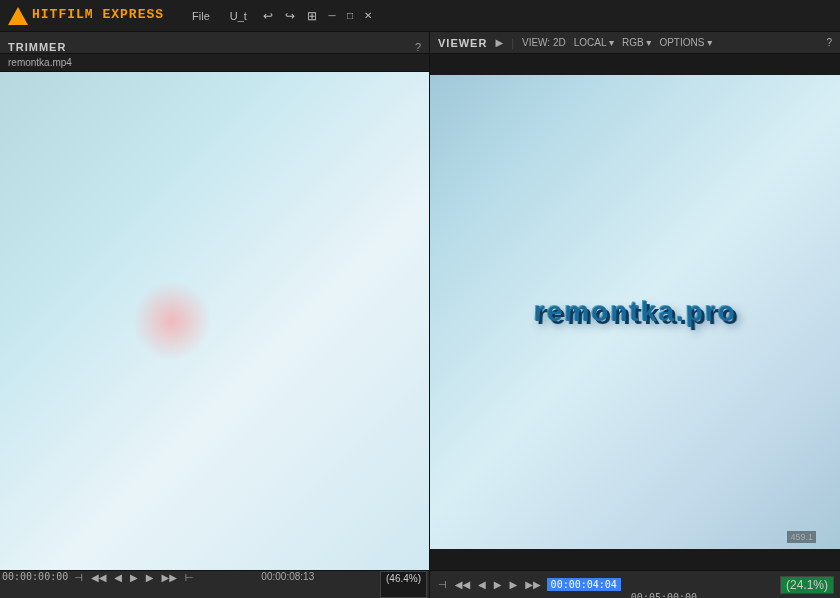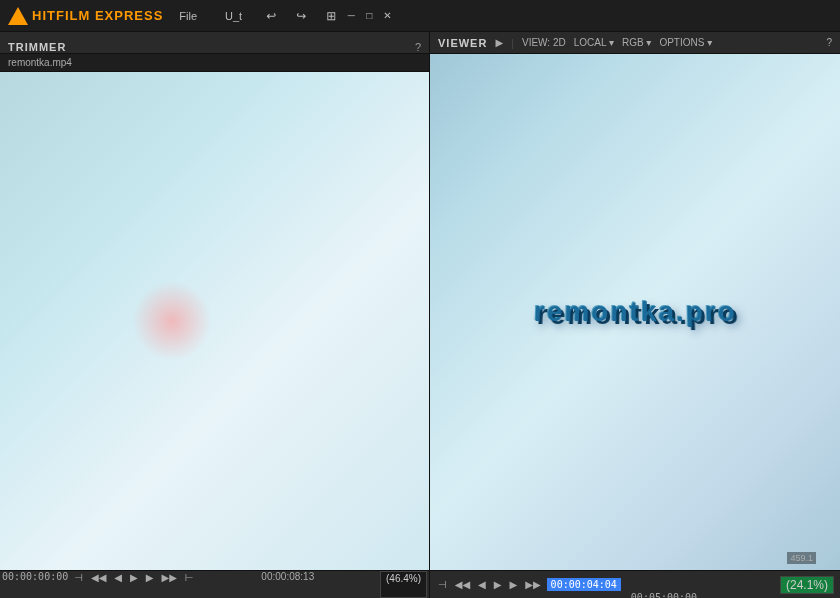--- a/index.html
+++ b/index.html
@@ -17,22 +17,23 @@
     #title-bar {
       background: #1e1e1e;
       height: 32px;
       display: flex;
       align-items: center;
       padding: 0 8px;
       border-bottom: 1px solid #111;
     }
     #logo {
       display: flex;
-      align-items: center;
-      margin-right: 8px;
+      align-items: flex-start;
+      margin-right: 20px;
+      font-family: Liberation Mono, monospace;
     }
     .logo-triangle {
       width: 0;
       height: 0;
       border-left: 10px solid transparent;
       border-right: 10px solid transparent;
       border-bottom: 18px solid #f90;
       margin-right: 4px;
     }
     .logo-text {
@@ -40,21 +41,21 @@
       font-size: 13px;
       font-weight: bold;
       letter-spacing: 1px;
     }
     .logo-text span {
       color: #f90;
     }
     #menu-bar {
       display: flex;
       align-items: center;
-      gap: 20px;
+      gap: 12px;
       margin-left: 4px;
     }
     .menu-item {
       color: #bbb;
       font-size: 11px;
       cursor: pointer;
       padding: 2px 4px;
     }
     .menu-icon {
       color: #bbb;
@@ -179,20 +180,21 @@
       color: #ccc;
       margin-left: auto;
       cursor: pointer;
     }
 
     
     #viewer-panel {
       flex: 1;
       display: flex;
       flex-direction: column;
+      gap: 21px;
     }
     #viewer-header {
       background: #2a2a2a;
       height: 22px;
       display: flex;
       align-items: center;
       padding: 0 8px;
       gap: 8px;
       border-bottom: 1px solid #111;
     }

